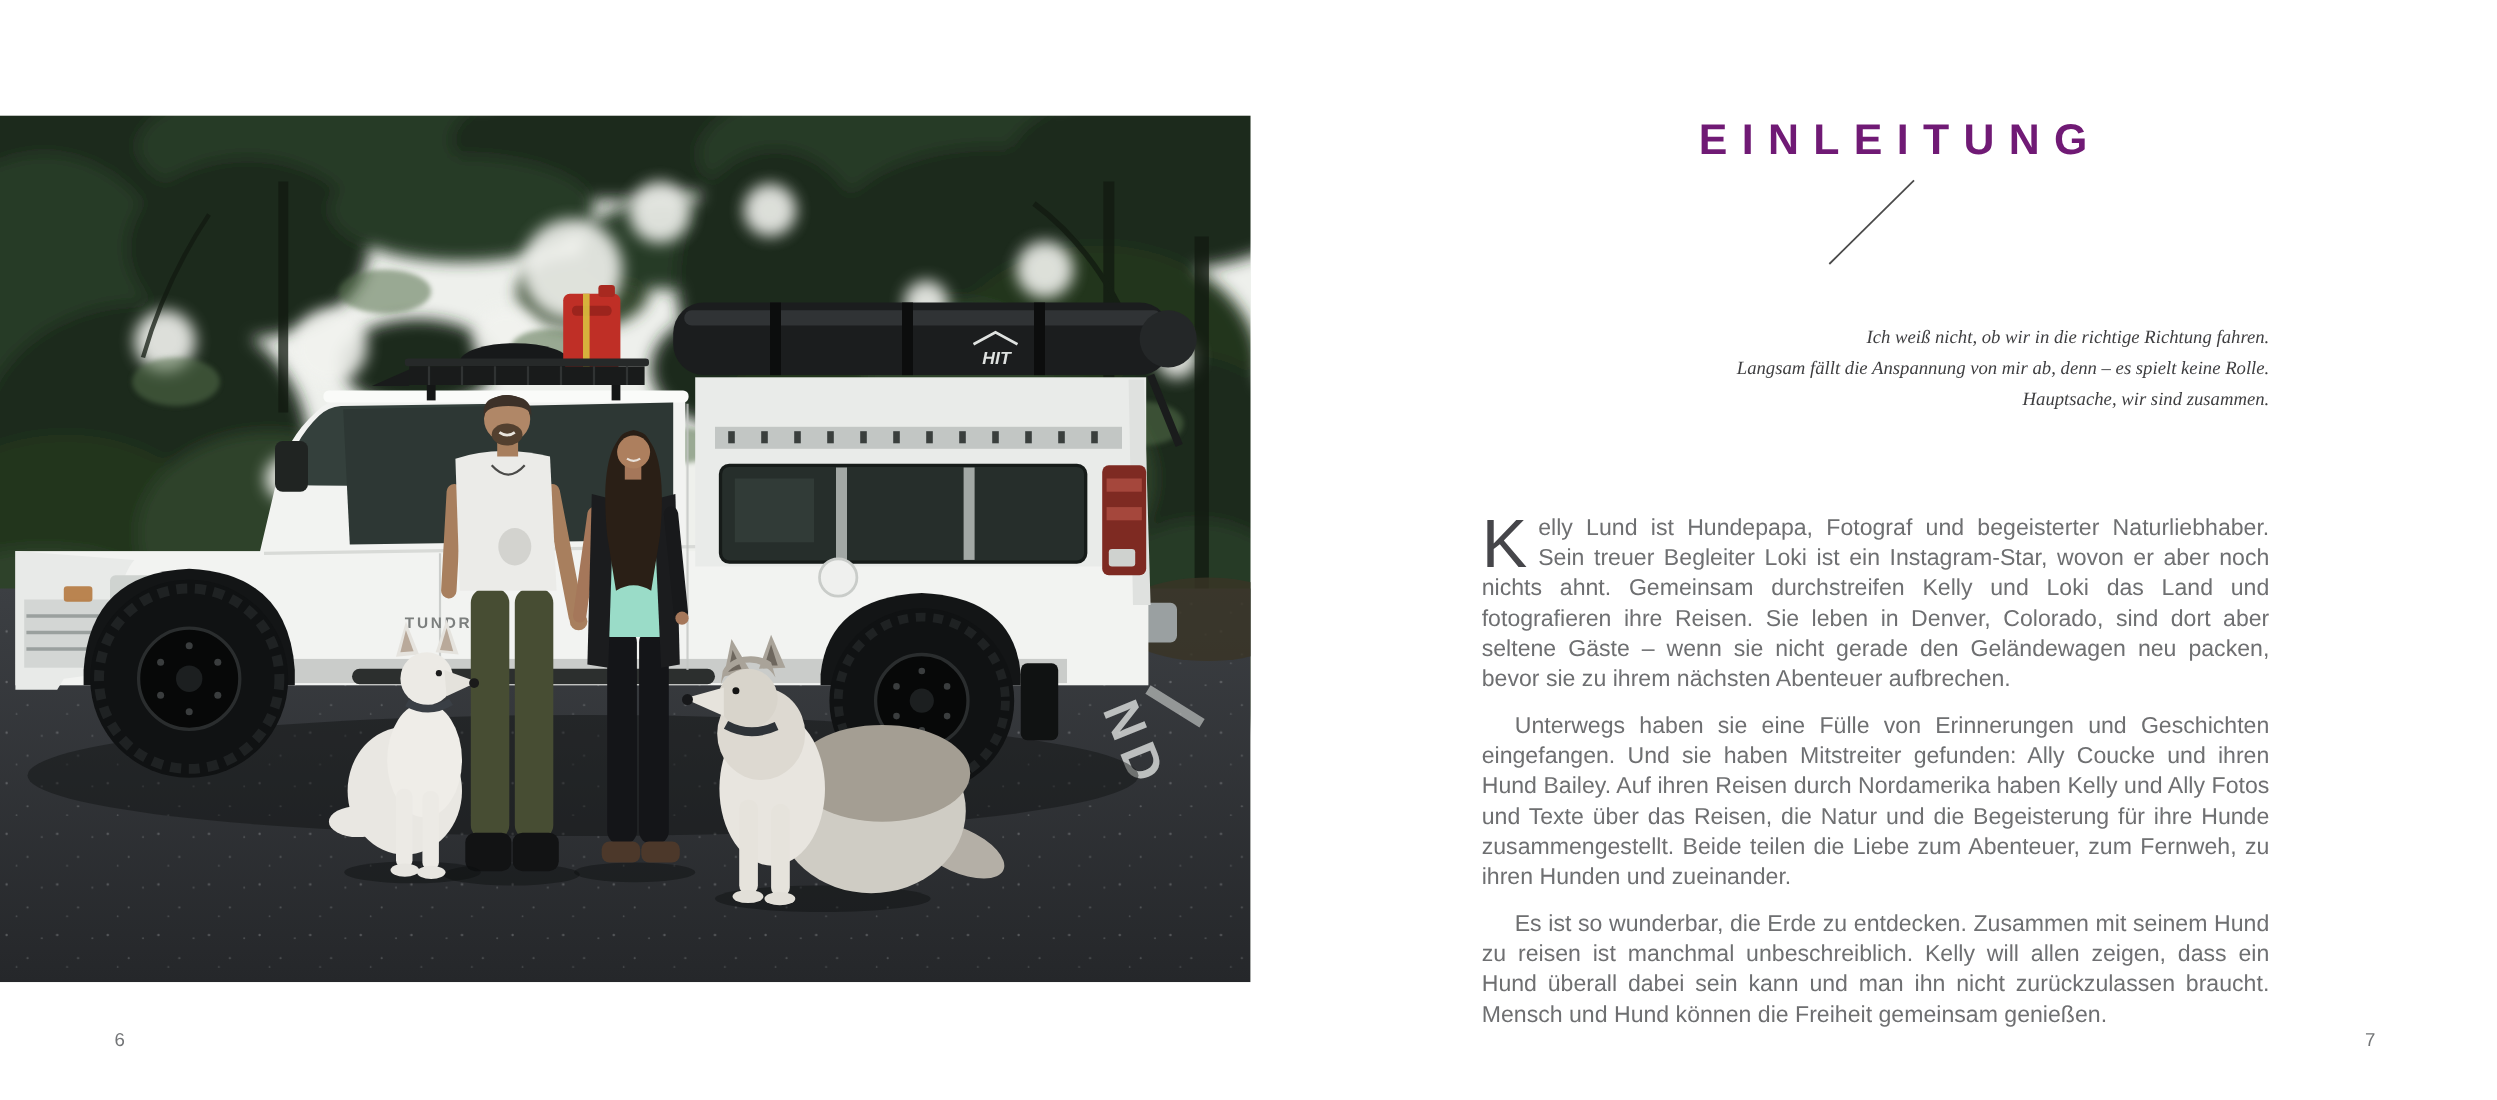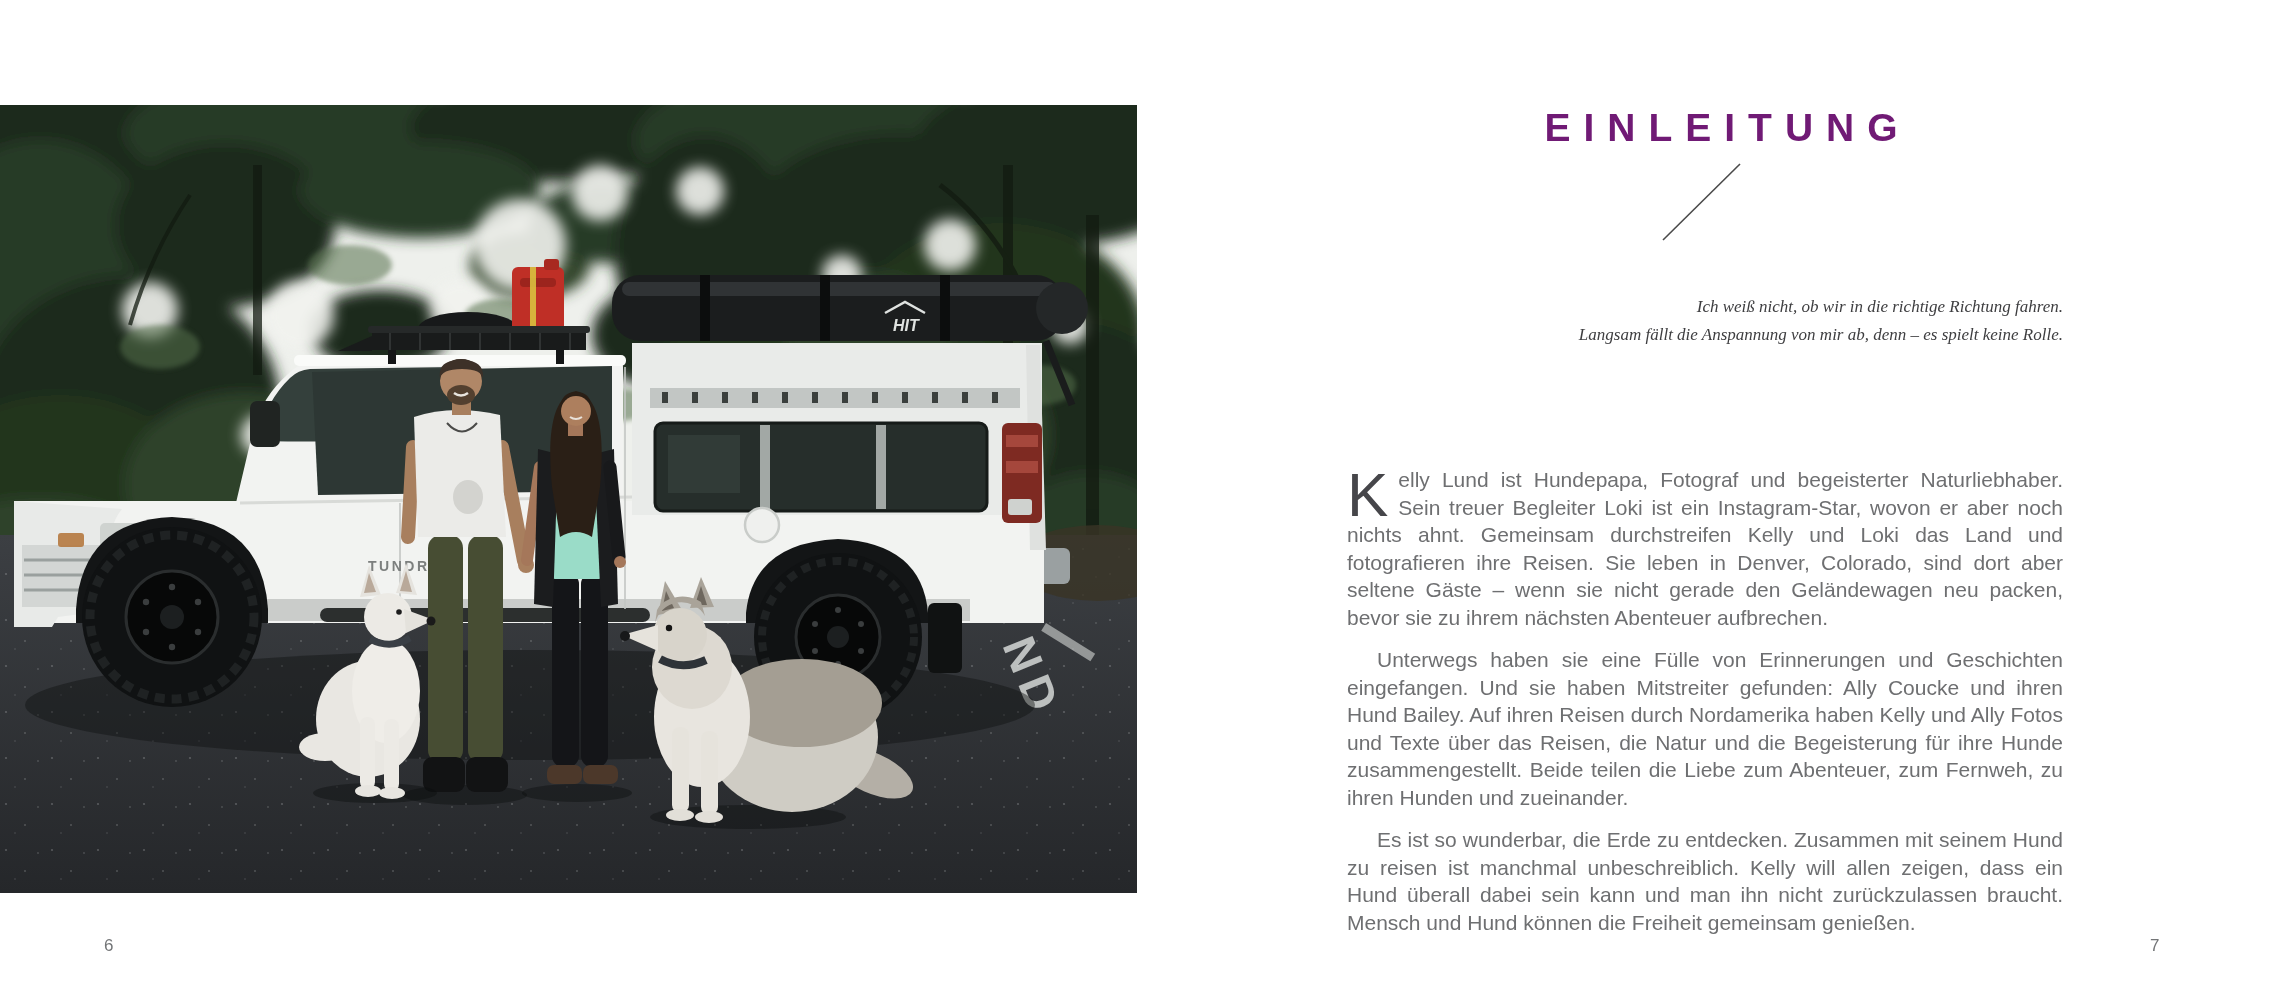--- a/index.html
+++ b/index.html
@@ -341,20 +341,21 @@
 
   <div class="slash-wrap">
     <svg width="110" height="95" viewBox="0 0 110 95">
       <line x1="16" y1="85" x2="93" y2="9" stroke="#4a4a4a" stroke-width="1.6"></line>
     </svg>
   </div>
 
   <div class="chapter-quote">
     <div>Ich weiß nicht, ob wir in die richtige Richtung fahren.</div>
     <div>Langsam fällt die Anspannung von mir ab, denn – es spielt keine Rolle.</div>
+    <div>Hauptsache, wir sind zusammen.</div>
   </div>
 
   <div class="body-copy">
     <p><span class="drop-cap">K</span><span>elly Lund ist Hundepapa, Fotograf und begeisterter Naturliebhaber. Sein treuer Begleiter Loki ist ein Instagram-Star, wovon er aber noch nichts ahnt. Gemeinsam durchstreifen Kelly und Loki das Land und fotografieren ihre Reisen. Sie leben in Denver, Colorado, sind dort aber seltene Gäste – wenn sie nicht gerade den Geländewagen neu packen, bevor sie zu ihrem nächsten Abenteuer aufbrechen.</span></p>
     <p class="indent">Unterwegs haben sie eine Fülle von Erinnerungen und Geschichten eingefangen. Und sie haben Mitstreiter gefunden: Ally Coucke und ihren Hund Bailey. Auf ihren Reisen durch Nordamerika haben Kelly und Ally Fotos und Texte über das Reisen, die Natur und die Begeisterung für ihre Hunde zusammengestellt. Beide teilen die Liebe zum Abenteuer, zum Fernweh, zu ihren Hunden und zueinander.</p>
     <p class="indent">Es ist so wunderbar, die Erde zu entdecken. Zusammen mit seinem Hund zu reisen ist manchmal unbeschreiblich. Kelly will allen zeigen, dass ein Hund überall dabei sein kann und man ihn nicht zurückzulassen braucht. Mensch und Hund können die Freiheit gemeinsam genießen.</p>
   </div>
 </div>
 
 <div class="page-number left">6</div>

